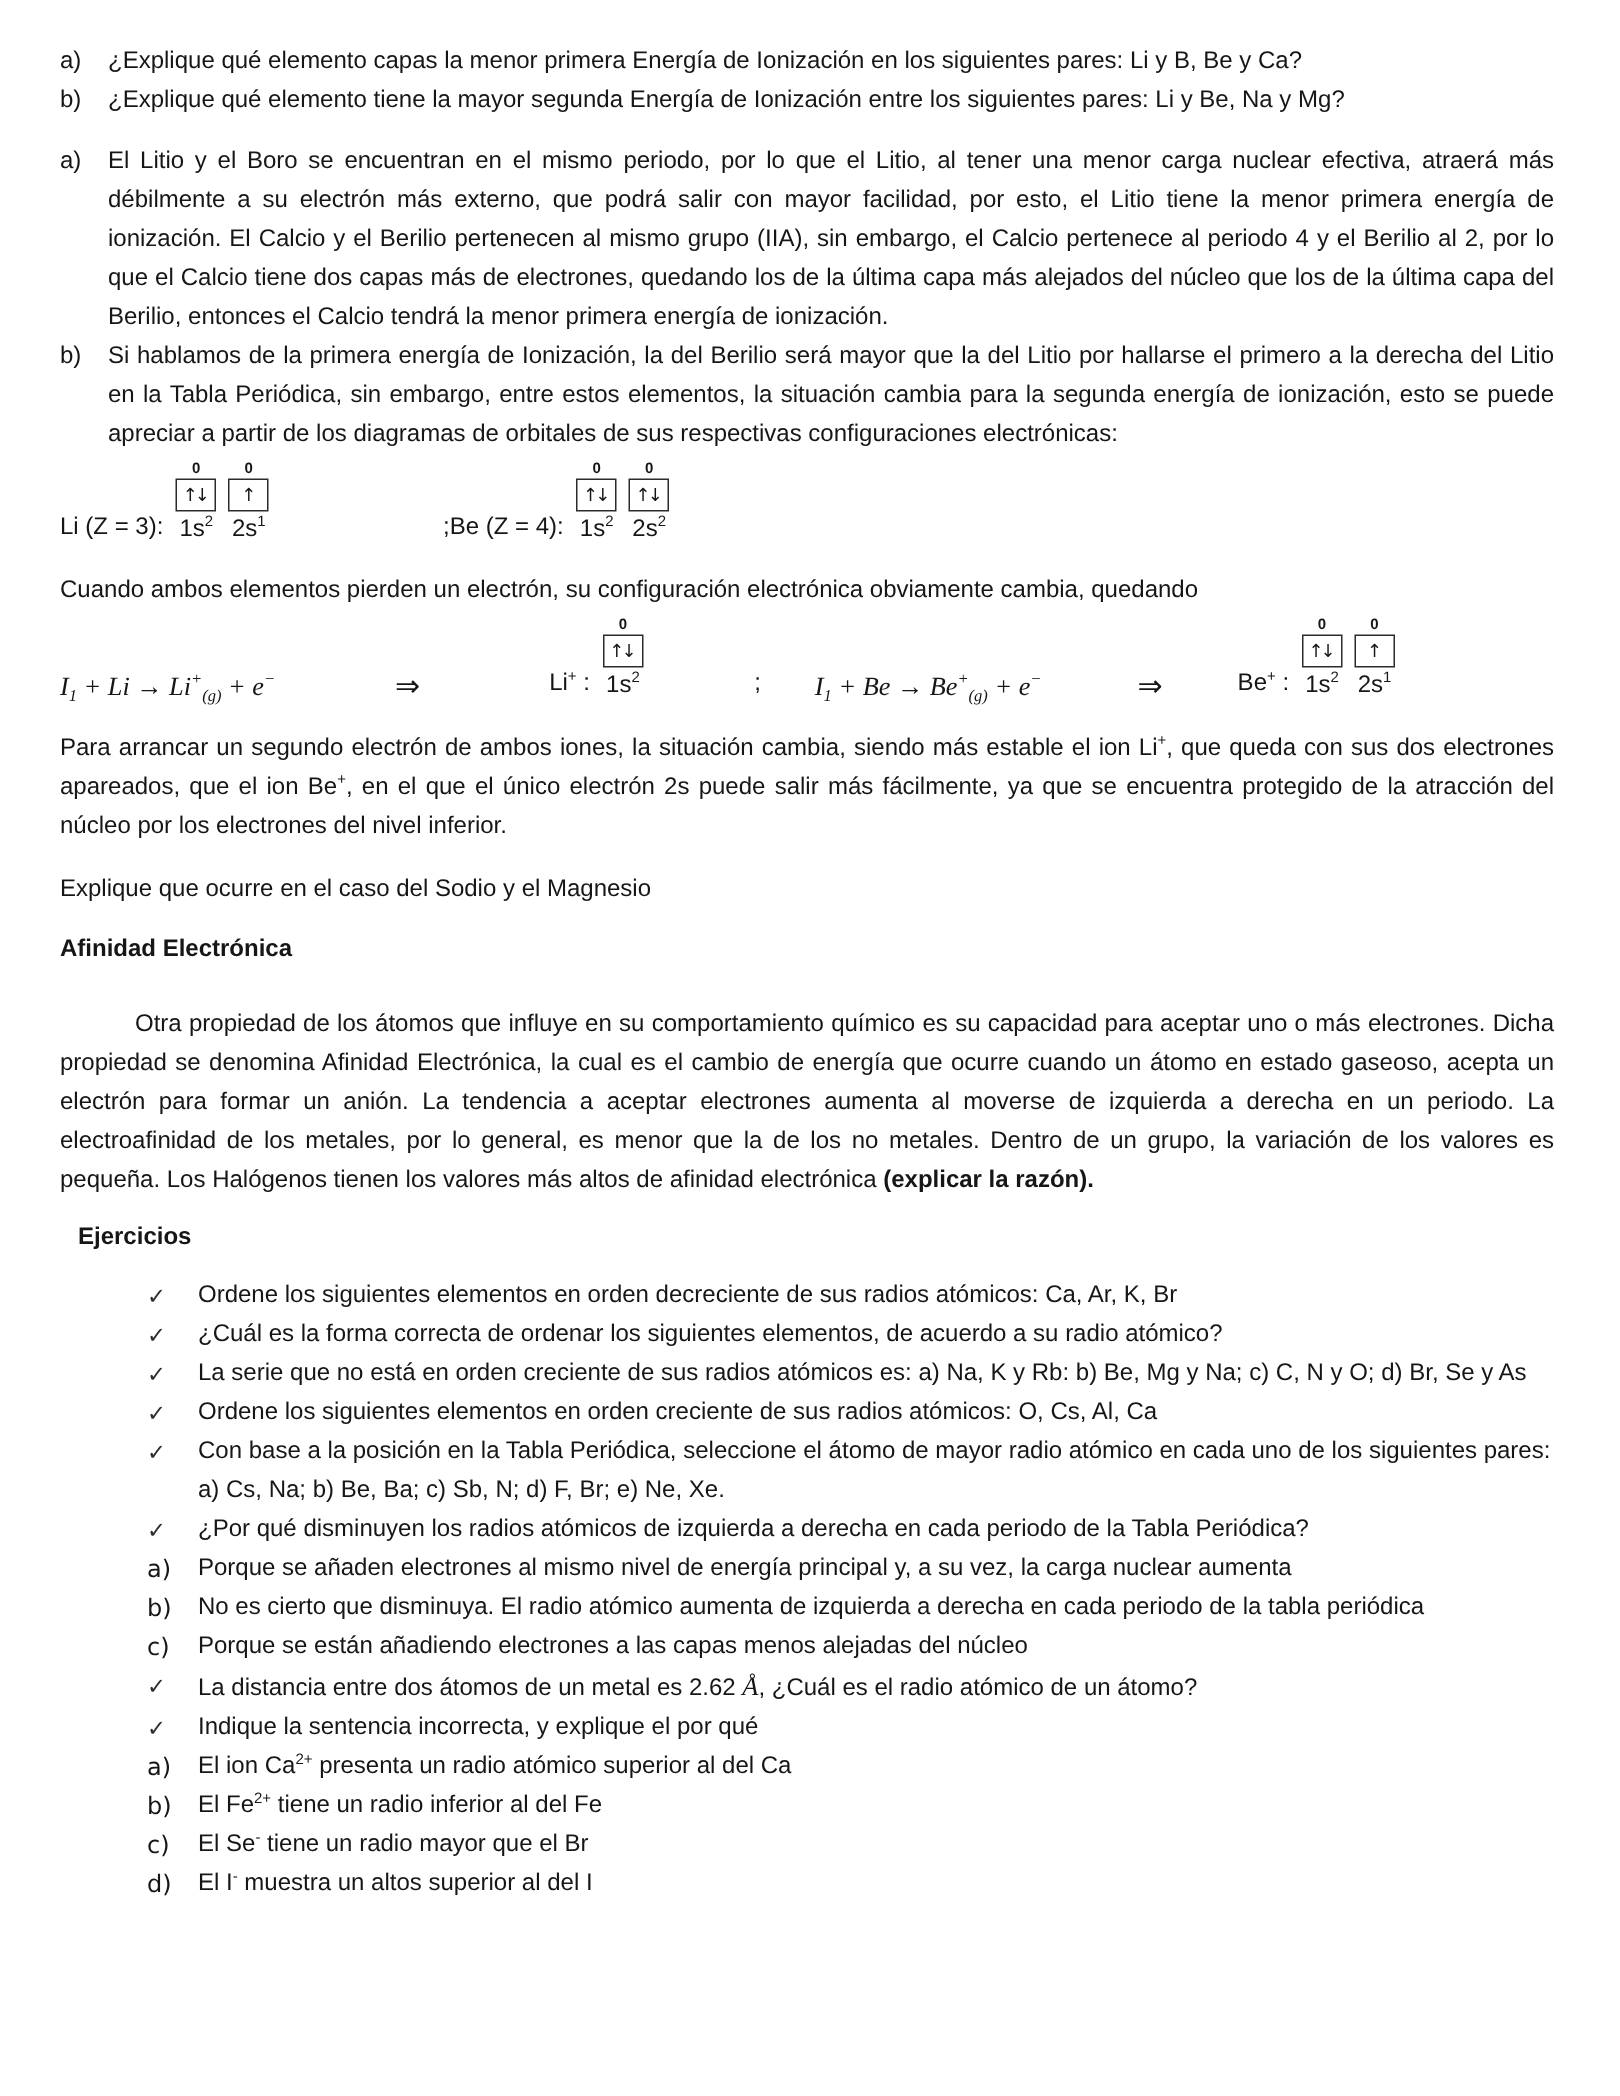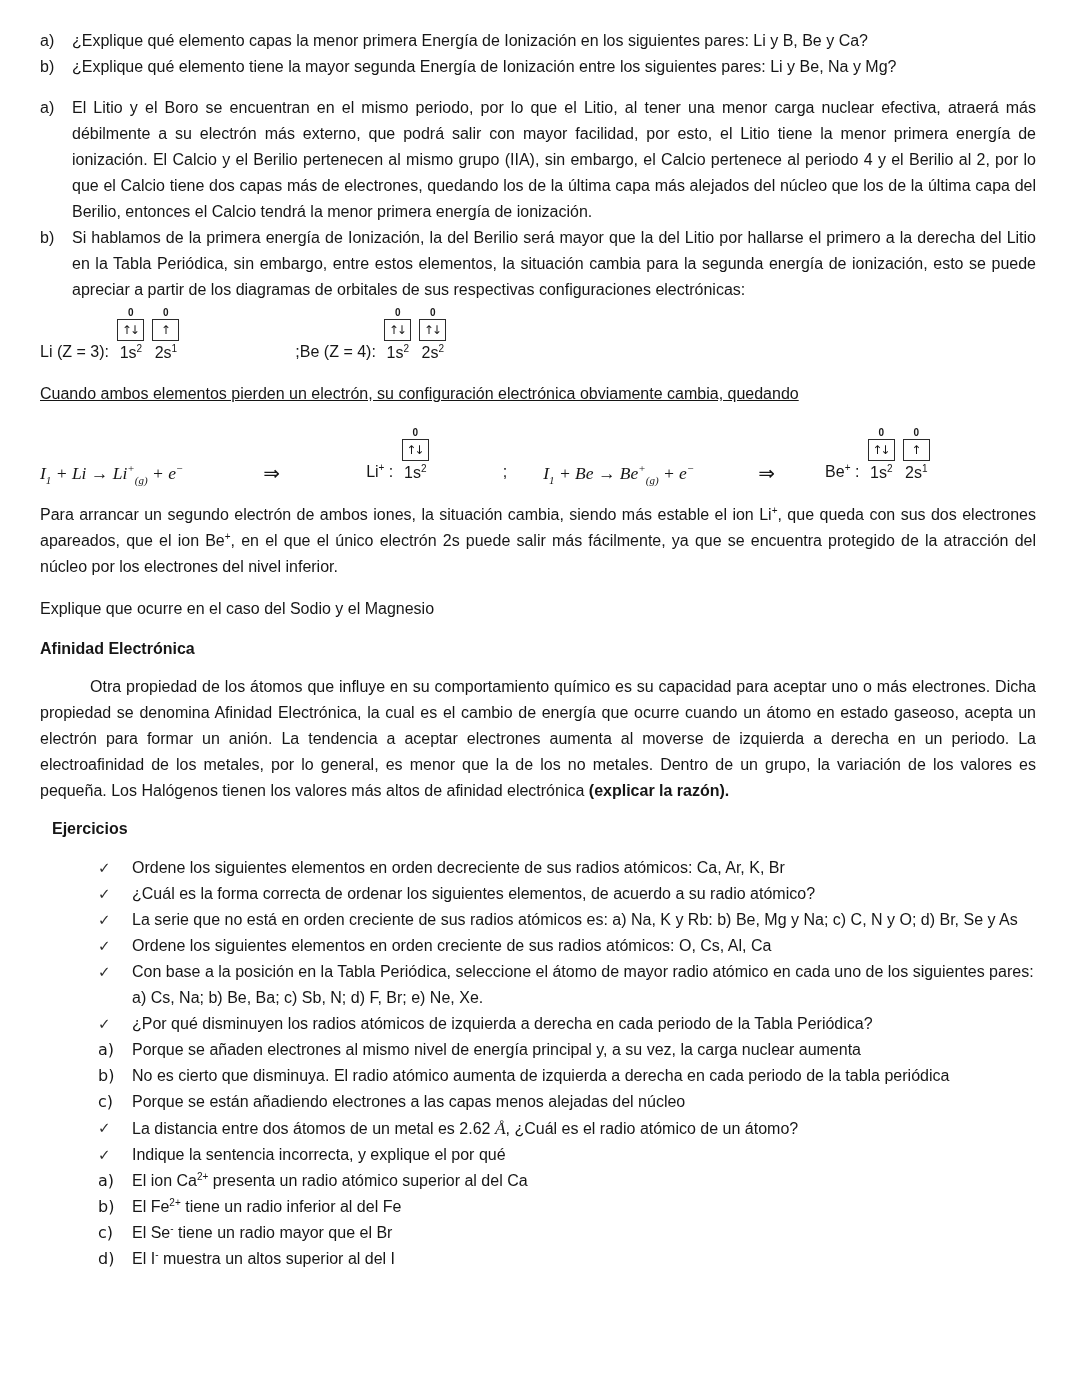--- a/index.html
+++ b/index.html
@@ -30,35 +30,35 @@
     font-family:"DejaVu Sans",sans-serif;font-size:12px;line-height:1;letter-spacing:-2px;
     padding-right:2px;
   }
   .orb-label{font-size:16px;line-height:24px;white-space:pre;}
   .orb-label sup{font-size:10px;}
 
   .config-row{display:flex;align-items:flex-end;margin:4px 0 16px;}
   .config-row .cfg-sep{margin-left:112px;}
   .config-row .orb-group:nth-of-type(2){margin-left:96px;}
 
-  #transition{margin:0 0 20px;text-decoration:underline;}
+  #transition{margin:0 0 4px;}
 
   .ion-row{display:flex;align-items:flex-end;margin:2px 0 12px;}
   .eq{font-family:"Liberation Serif","DejaVu Serif",serif;font-style:italic;font-size:17.5px;line-height:24px;white-space:pre;}
   .imp{font-family:"DejaVu Sans",sans-serif;font-size:20px;line-height:24px;}
   .ion-row .imp.first{margin-left:80px;}
   .ion-row .orb-group.first{margin-left:86px;}
   .ion-row .ion-sep{margin-left:70px;}
   .ion-row .eq.second{margin-left:36px;}
   .ion-row .imp.second{margin-left:64px;}
   .ion-row .orb-group.second{margin-left:50px;}
 
   #second-paragraph{text-align:justify;margin:17px 0 16px;}
   .bold-line{font-weight:normal;margin:16px 0 14px;}
-  #affinity-heading{font-weight:bold;margin:0 0 12px;}
+  #affinity-heading{font-weight:bold;margin:0 0 24px;}
   #affinity-paragraph{text-align:justify;text-indent:50px;margin:0 0 12px;}
   #exercises-heading{font-weight:bold;margin:0 12px 13px;}
 
   
   .ex-item{display:flex;padding-left:58px;}
   .bullet{flex:0 0 34px;font-family:"DejaVu Sans",sans-serif;}
   .ex-item.t-check .bullet{font-size:15px;color:#2e2e2e;}
   .ex-item .rtext{flex:1;min-width:0;}
 
   sup{font-size:10px;line-height:0;}

